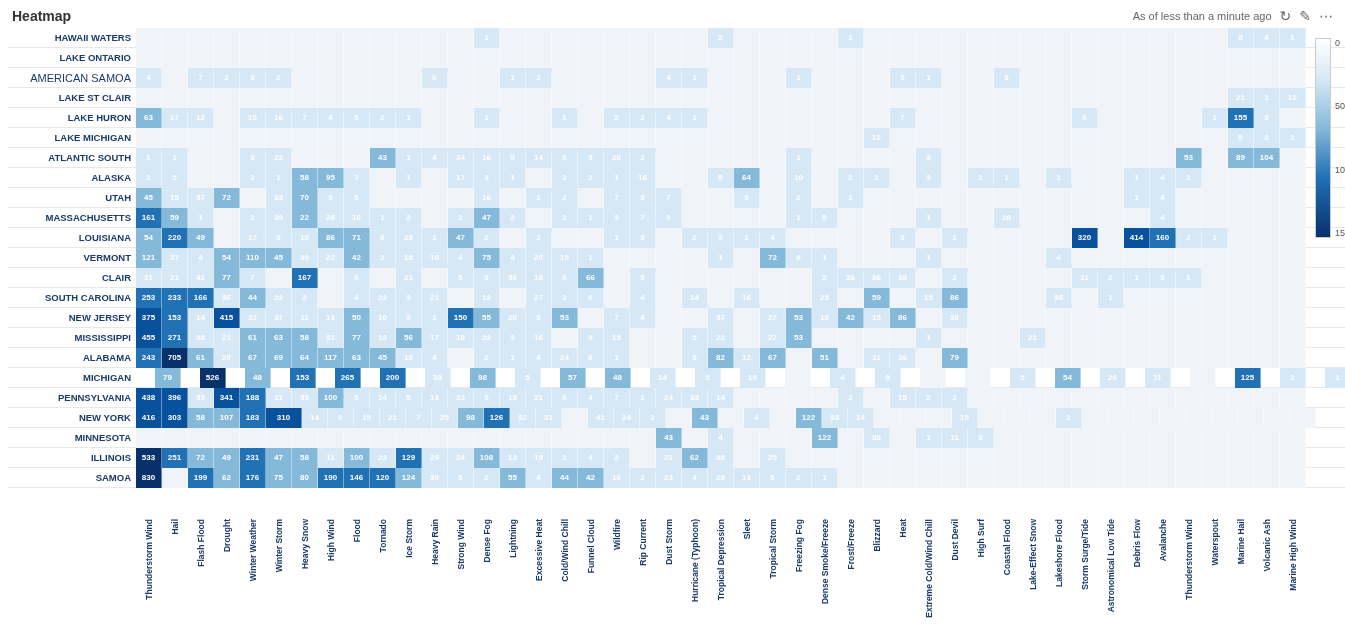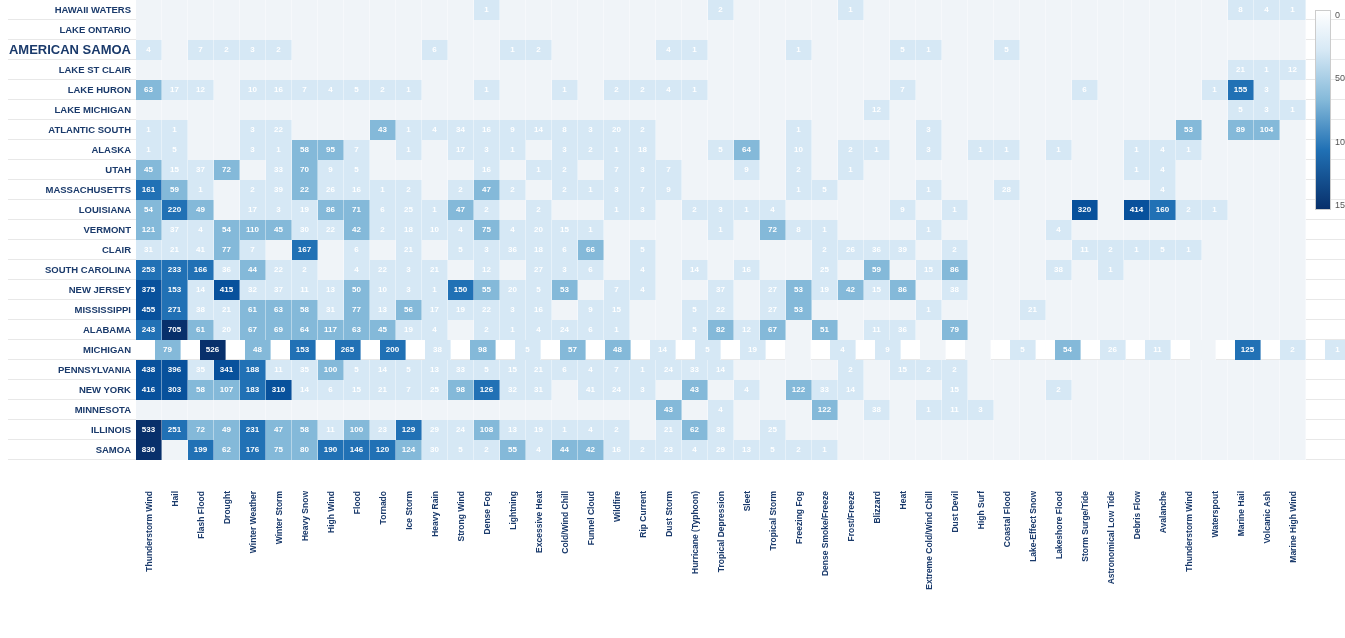--- a/index.html
+++ b/index.html
@@ -10,20 +10,29 @@
     .header { display: flex; justify-content: space-between; align-items: center; padding: 8px 12px 4px 12px; }
     .header-title { font-size: 14px; font-weight: 600; color: #333; }
     .header-right { display: flex; align-items: center; gap: 8px; color: #666; font-size: 11px; }
     .header-icon { cursor: pointer; color: #666; font-size: 14px; }
   </style>
 </head>
 <body>
 
 <div class="container">
 
+  <div class="header">
+    <span class="header-title">Heatmap</span>
+    <div class="header-right">
+      <span>As of less than a minute ago</span>
+      <span class="header-icon">↻</span>
+      <span class="header-icon">✎</span>
+      <span class="header-icon">⋯</span>
+    </div>
+  </div>
 
   <div style="display:flex; position:relative; height:590px; padding:0 8px;">
 
     <div style="display:flex; flex-direction:column; flex:1;">
 
       <div id="heatmap-grid" style="flex:1; overflow:hidden;">
           <div style="display:flex; height:20px; align-items:center; border-bottom:1px solid #e8e8e8;">
             <div style="min-width:128px;width:128px;text-align:right;font-size:9.5px;color:#1a3a6b;font-weight:700;padding-right:5px;white-space:nowrap;overflow:hidden;">HAWAII WATERS</div>
             <div style="width:26px;min-width:26px;height:20px;background:#f0f4f8;display:flex;align-items:center;justify-content:center;font-size:8px;color:transparent;font-weight:700;border-right:1px solid rgba(255,255,255,0.4);"></div>
             <div style="width:26px;min-width:26px;height:20px;background:#f0f4f8;display:flex;align-items:center;justify-content:center;font-size:8px;color:transparent;font-weight:700;border-right:1px solid rgba(255,255,255,0.4);"></div>
@@ -113,21 +122,21 @@
             <div style="width:26px;min-width:26px;height:20px;background:#f0f4f8;display:flex;align-items:center;justify-content:center;font-size:8px;color:transparent;font-weight:700;border-right:1px solid rgba(255,255,255,0.4);"></div>
             <div style="width:26px;min-width:26px;height:20px;background:#f0f4f8;display:flex;align-items:center;justify-content:center;font-size:8px;color:transparent;font-weight:700;border-right:1px solid rgba(255,255,255,0.4);"></div>
             <div style="width:26px;min-width:26px;height:20px;background:#f0f4f8;display:flex;align-items:center;justify-content:center;font-size:8px;color:transparent;font-weight:700;border-right:1px solid rgba(255,255,255,0.4);"></div>
             <div style="width:26px;min-width:26px;height:20px;background:#f0f4f8;display:flex;align-items:center;justify-content:center;font-size:8px;color:transparent;font-weight:700;border-right:1px solid rgba(255,255,255,0.4);"></div>
             <div style="width:26px;min-width:26px;height:20px;background:#f0f4f8;display:flex;align-items:center;justify-content:center;font-size:8px;color:transparent;font-weight:700;border-right:1px solid rgba(255,255,255,0.4);"></div>
             <div style="width:26px;min-width:26px;height:20px;background:#f0f4f8;display:flex;align-items:center;justify-content:center;font-size:8px;color:transparent;font-weight:700;border-right:1px solid rgba(255,255,255,0.4);"></div>
             <div style="width:26px;min-width:26px;height:20px;background:#f0f4f8;display:flex;align-items:center;justify-content:center;font-size:8px;color:transparent;font-weight:700;border-right:1px solid rgba(255,255,255,0.4);"></div>
             <div style="width:26px;min-width:26px;height:20px;background:#f0f4f8;display:flex;align-items:center;justify-content:center;font-size:8px;color:transparent;font-weight:700;border-right:1px solid rgba(255,255,255,0.4);"></div>
           </div>
           <div style="display:flex; height:20px; align-items:center; border-bottom:1px solid #e8e8e8;">
-            <div style="min-width:128px;width:128px;text-align:right;font-size:13px;color:#1a3a6b;font-weight:700;padding-right:5px;white-space:nowrap;overflow:hidden;">AMERICAN SAMOA</div>
+            <div style="min-width:128px;width:128px;text-align:right;font-size:11px;color:#1a3a6b;font-weight:400;padding-right:5px;white-space:nowrap;overflow:hidden;">AMERICAN SAMOA</div>
             <div style="width:26px;min-width:26px;height:20px;background:#d6e8f5;display:flex;align-items:center;justify-content:center;font-size:8px;color:#fff;font-weight:700;border-right:1px solid rgba(255,255,255,0.4);">4</div>
             <div style="width:26px;min-width:26px;height:20px;background:#f0f4f8;display:flex;align-items:center;justify-content:center;font-size:8px;color:transparent;font-weight:700;border-right:1px solid rgba(255,255,255,0.4);"></div>
             <div style="width:26px;min-width:26px;height:20px;background:#d6e8f5;display:flex;align-items:center;justify-content:center;font-size:8px;color:#fff;font-weight:700;border-right:1px solid rgba(255,255,255,0.4);">7</div>
             <div style="width:26px;min-width:26px;height:20px;background:#d6e8f5;display:flex;align-items:center;justify-content:center;font-size:8px;color:#fff;font-weight:700;border-right:1px solid rgba(255,255,255,0.4);">2</div>
             <div style="width:26px;min-width:26px;height:20px;background:#d6e8f5;display:flex;align-items:center;justify-content:center;font-size:8px;color:#fff;font-weight:700;border-right:1px solid rgba(255,255,255,0.4);">3</div>
             <div style="width:26px;min-width:26px;height:20px;background:#d6e8f5;display:flex;align-items:center;justify-content:center;font-size:8px;color:#fff;font-weight:700;border-right:1px solid rgba(255,255,255,0.4);">2</div>
             <div style="width:26px;min-width:26px;height:20px;background:#f0f4f8;display:flex;align-items:center;justify-content:center;font-size:8px;color:transparent;font-weight:700;border-right:1px solid rgba(255,255,255,0.4);"></div>
             <div style="width:26px;min-width:26px;height:20px;background:#f0f4f8;display:flex;align-items:center;justify-content:center;font-size:8px;color:transparent;font-weight:700;border-right:1px solid rgba(255,255,255,0.4);"></div>
             <div style="width:26px;min-width:26px;height:20px;background:#f0f4f8;display:flex;align-items:center;justify-content:center;font-size:8px;color:transparent;font-weight:700;border-right:1px solid rgba(255,255,255,0.4);"></div>
             <div style="width:26px;min-width:26px;height:20px;background:#f0f4f8;display:flex;align-items:center;justify-content:center;font-size:8px;color:transparent;font-weight:700;border-right:1px solid rgba(255,255,255,0.4);"></div>
@@ -935,21 +944,21 @@
             <div style="width:26px;min-width:26px;height:20px;background:#f0f4f8;display:flex;align-items:center;justify-content:center;font-size:8px;color:transparent;font-weight:700;border-right:1px solid rgba(255,255,255,0.4);"></div>
             <div style="width:26px;min-width:26px;height:20px;background:#f0f4f8;display:flex;align-items:center;justify-content:center;font-size:8px;color:transparent;font-weight:700;border-right:1px solid rgba(255,255,255,0.4);"></div>
           </div>
           <div style="display:flex; height:20px; align-items:center; border-bottom:1px solid #e8e8e8;">
             <div style="min-width:128px;width:128px;text-align:right;font-size:9.5px;color:#1a3a6b;font-weight:700;padding-right:5px;white-space:nowrap;overflow:hidden;">NEW YORK</div>
             <div style="width:26px;min-width:26px;height:20px;background:#08519c;display:flex;align-items:center;justify-content:center;font-size:8px;color:#fff;font-weight:700;border-right:1px solid rgba(255,255,255,0.4);">416</div>
             <div style="width:26px;min-width:26px;height:20px;background:#08519c;display:flex;align-items:center;justify-content:center;font-size:8px;color:#fff;font-weight:700;border-right:1px solid rgba(255,255,255,0.4);">303</div>
             <div style="width:26px;min-width:26px;height:20px;background:#84b9d9;display:flex;align-items:center;justify-content:center;font-size:8px;color:#fff;font-weight:700;border-right:1px solid rgba(255,255,255,0.4);">58</div>
             <div style="width:26px;min-width:26px;height:20px;background:#84b9d9;display:flex;align-items:center;justify-content:center;font-size:8px;color:#fff;font-weight:700;border-right:1px solid rgba(255,255,255,0.4);">107</div>
             <div style="width:26px;min-width:26px;height:20px;background:#2171b5;display:flex;align-items:center;justify-content:center;font-size:8px;color:#fff;font-weight:700;border-right:1px solid rgba(255,255,255,0.4);">183</div>
-            <div style="width:26px;min-width:26px;height:20px;background:#08519c;display:flex;align-items:center;justify-content:center;font-size:8px;color:#fff;font-weight:700;border-right:1px solid rgba(255,255,255,0.4);">310</div>
+            <div style="width:36px;min-width:26px;height:20px;background:#08519c;display:flex;align-items:center;justify-content:center;font-size:8px;color:#fff;font-weight:700;border-right:1px solid rgba(255,255,255,0.4);">310</div>
             <div style="width:26px;min-width:26px;height:20px;background:#d6e8f5;display:flex;align-items:center;justify-content:center;font-size:8px;color:#fff;font-weight:700;border-right:1px solid rgba(255,255,255,0.4);">14</div>
             <div style="width:26px;min-width:26px;height:20px;background:#d6e8f5;display:flex;align-items:center;justify-content:center;font-size:8px;color:#fff;font-weight:700;border-right:1px solid rgba(255,255,255,0.4);">6</div>
             <div style="width:26px;min-width:26px;height:20px;background:#d6e8f5;display:flex;align-items:center;justify-content:center;font-size:8px;color:#fff;font-weight:700;border-right:1px solid rgba(255,255,255,0.4);">15</div>
             <div style="width:26px;min-width:26px;height:20px;background:#d6e8f5;display:flex;align-items:center;justify-content:center;font-size:8px;color:#fff;font-weight:700;border-right:1px solid rgba(255,255,255,0.4);">21</div>
             <div style="width:26px;min-width:26px;height:20px;background:#d6e8f5;display:flex;align-items:center;justify-content:center;font-size:8px;color:#fff;font-weight:700;border-right:1px solid rgba(255,255,255,0.4);">7</div>
             <div style="width:26px;min-width:26px;height:20px;background:#d6e8f5;display:flex;align-items:center;justify-content:center;font-size:8px;color:#fff;font-weight:700;border-right:1px solid rgba(255,255,255,0.4);">25</div>
             <div style="width:26px;min-width:26px;height:20px;background:#84b9d9;display:flex;align-items:center;justify-content:center;font-size:8px;color:#fff;font-weight:700;border-right:1px solid rgba(255,255,255,0.4);">98</div>
             <div style="width:26px;min-width:26px;height:20px;background:#2171b5;display:flex;align-items:center;justify-content:center;font-size:8px;color:#fff;font-weight:700;border-right:1px solid rgba(255,255,255,0.4);">126</div>
             <div style="width:26px;min-width:26px;height:20px;background:#d6e8f5;display:flex;align-items:center;justify-content:center;font-size:8px;color:#fff;font-weight:700;border-right:1px solid rgba(255,255,255,0.4);">32</div>
             <div style="width:26px;min-width:26px;height:20px;background:#d6e8f5;display:flex;align-items:center;justify-content:center;font-size:8px;color:#fff;font-weight:700;border-right:1px solid rgba(255,255,255,0.4);">31</div>

